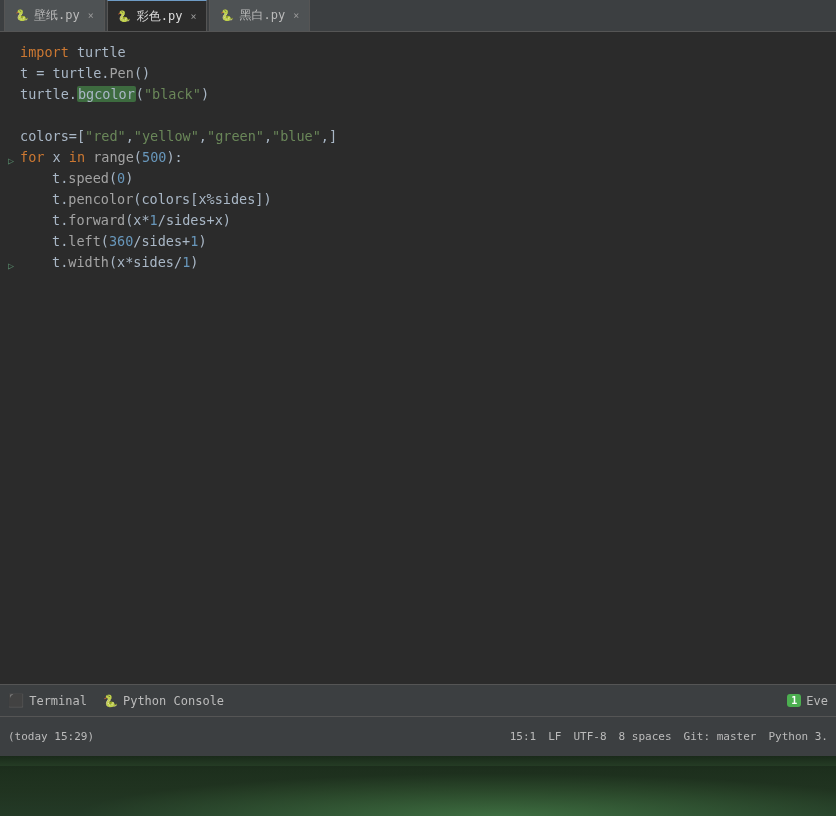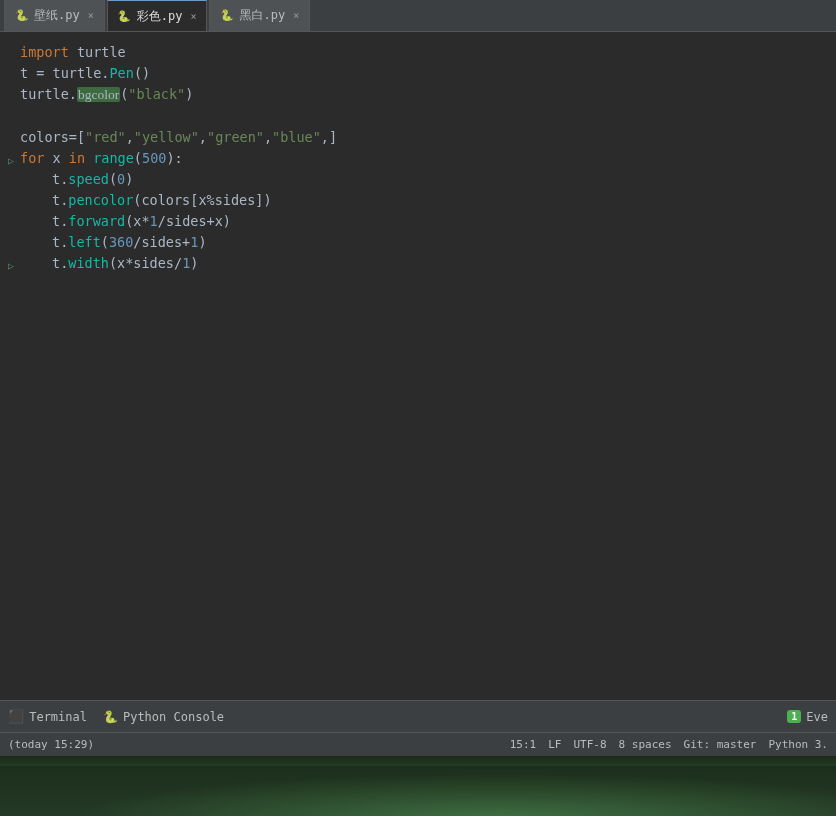--- a/index.html
+++ b/index.html
@@ -90,26 +90,26 @@
     .gutter-icon {
       width: 12px;
       color: #5a8f6e;
       font-size: 10px;
       flex-shrink: 0;
       user-select: none;
     }
 
     
     .kw      { color: #cc7832; }   
-    .fn      { color: #14b8a6; }   
+    .fn      { color: #a3a3a3; }   
     .str     { color: #6a8759; }   
     .num     { color: #6897bb; }   
     .op      { color: #a9b7c6; }   
     .var     { color: #a9b7c6; }   
-    .hl-bg   { background: #3d6b3f; border-radius: 2px; padding: 0 1px; color: #a9b7c6; font-family: Liberation Serif, serif; }
+    .hl-bg   { background: #3d6b3f; border-radius: 2px; padding: 0 1px; color: #a9b7c6; }
 
     
     .bottom-toolbar {
       height: 32px;
       background: #3c3f41;
       border-top: 1px solid #555;
       display: flex;
       align-items: center;
       padding: 0 8px;
       flex-shrink: 0;
@@ -127,21 +127,21 @@
       background: #4caf50;
       color: #fff;
       border-radius: 3px;
       font-size: 10px;
       padding: 1px 4px;
       font-weight: bold;
     }
 
     
     .status-bar {
-      height: 24px;
+      height: 40px;
       background: #3c3f41;
       border-top: 1px solid #555;
       display: flex;
       align-items: center;
       justify-content: space-between;
       padding: 0 8px;
       flex-shrink: 0;
       font-size: 11px;
       color: #bbb;
     }

